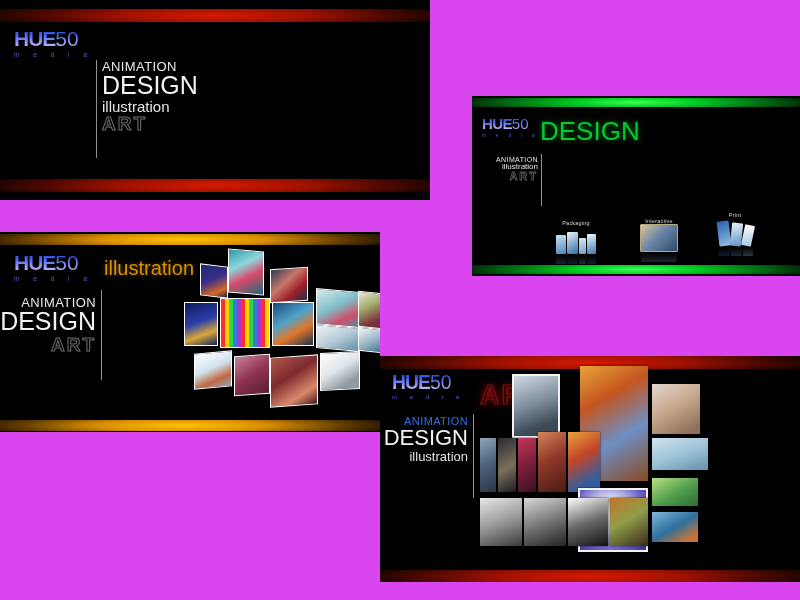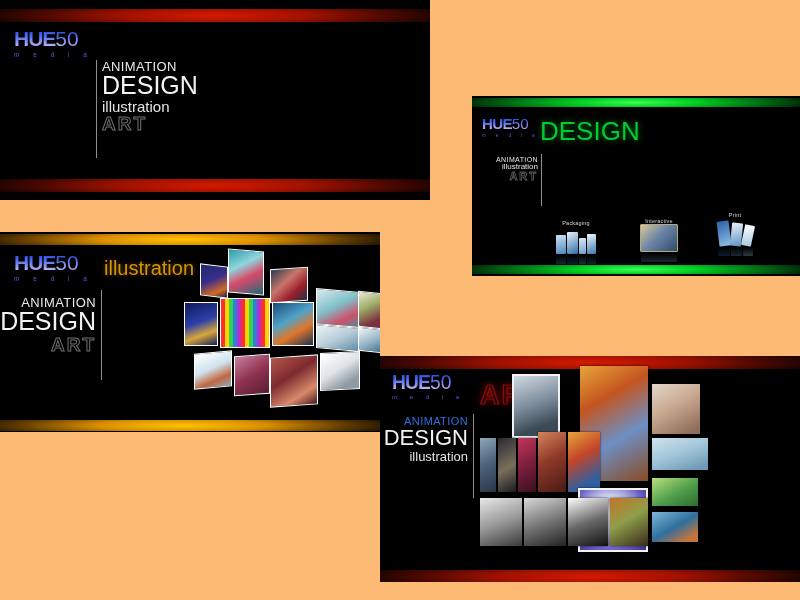--- a/index.html
+++ b/index.html
@@ -1,17 +1,17 @@
 <!DOCTYPE html>
 <html><head>
 <meta charset="utf-8">
 <style>
   html,body{margin:0;padding:0;background:#000;}
   body{width:800px;height:600px;overflow:hidden;font-family:"Liberation Sans",sans-serif;}
-  #stage{position:relative;width:800px;height:600px;background:#fdba74;}
+  #stage{position:relative;width:800px;height:600px;background:#d946ef;}
 
   .panel{position:absolute;background:#000;overflow:hidden;}
 
   
   .bar{position:absolute;left:0;width:100%;pointer-events:none;}
   .bar.red{height:13px;
     background:radial-gradient(ellipse 60% 150% at 50% 50%, #d61a00 0%, #9d1100 38%, #4a0800 68%, #000 100%);}
   .bar.orange{height:11px;
     background:radial-gradient(ellipse 62% 150% at 48% 50%, #ffc400 0%, #d98e00 36%, #5e3a00 70%, #000 100%);}
   .bar.green{height:9px;

